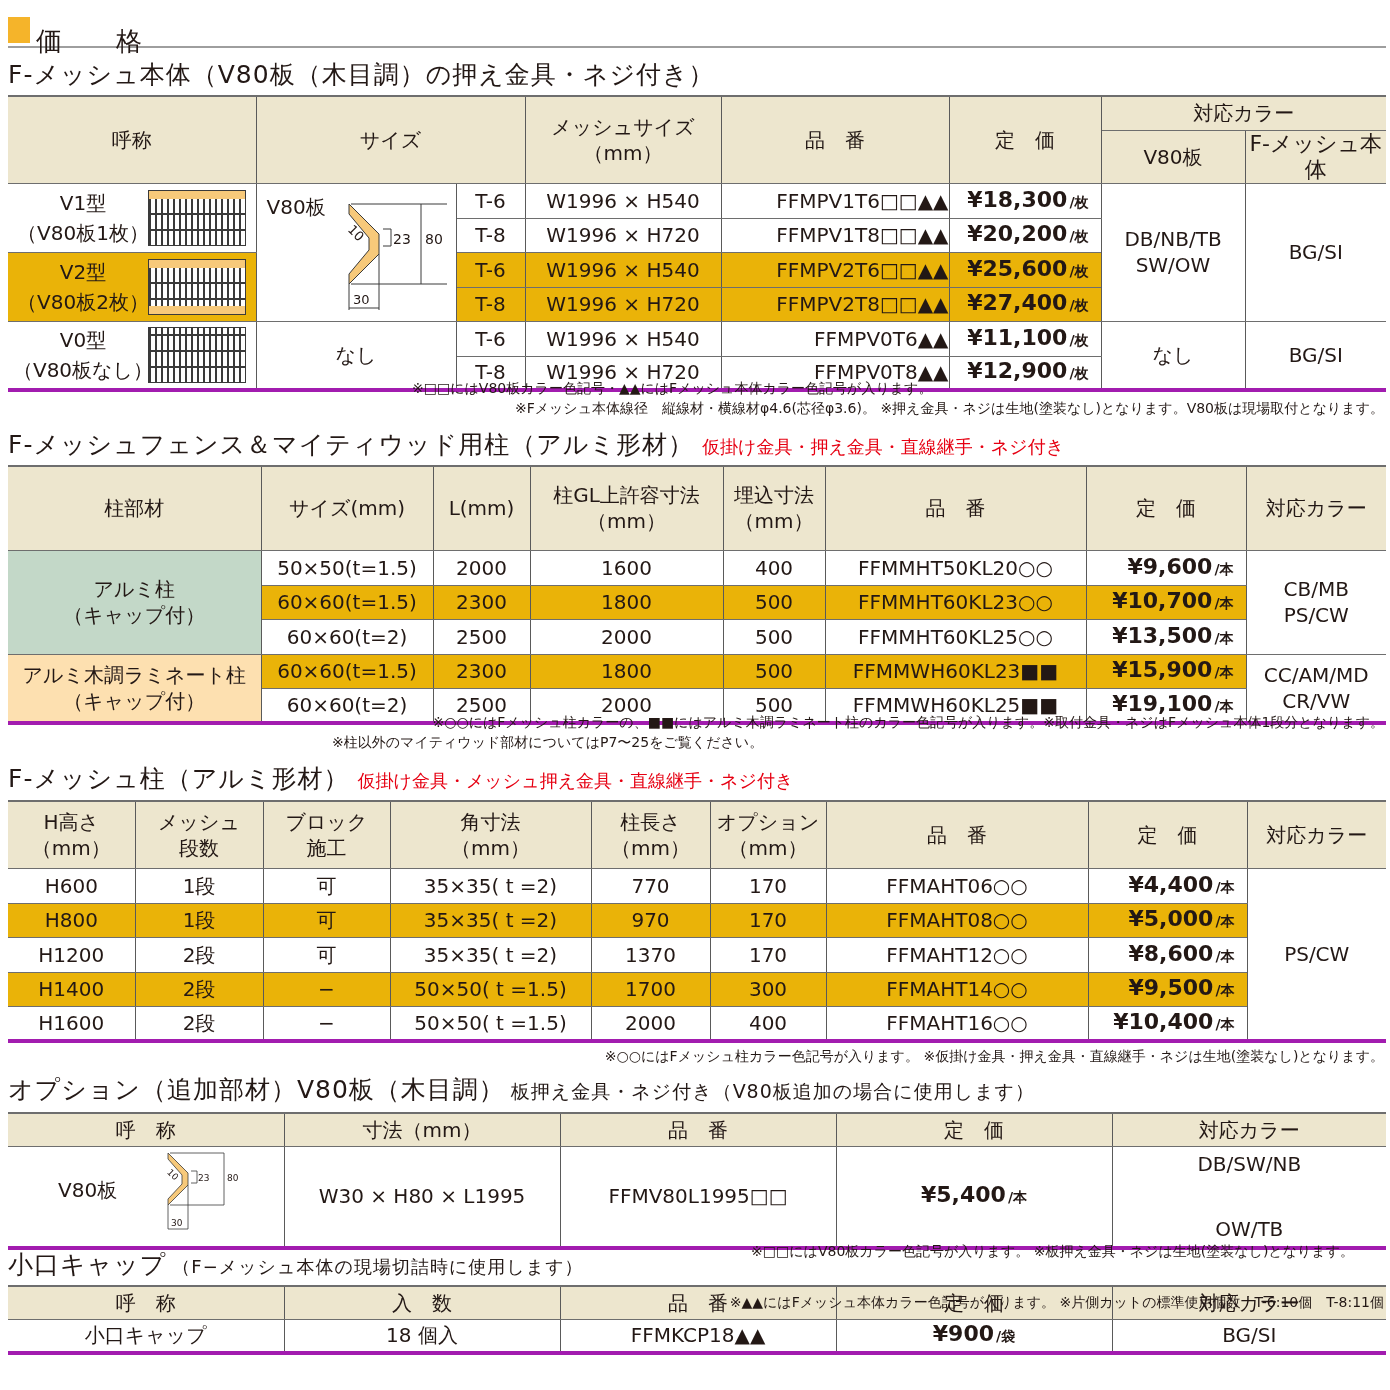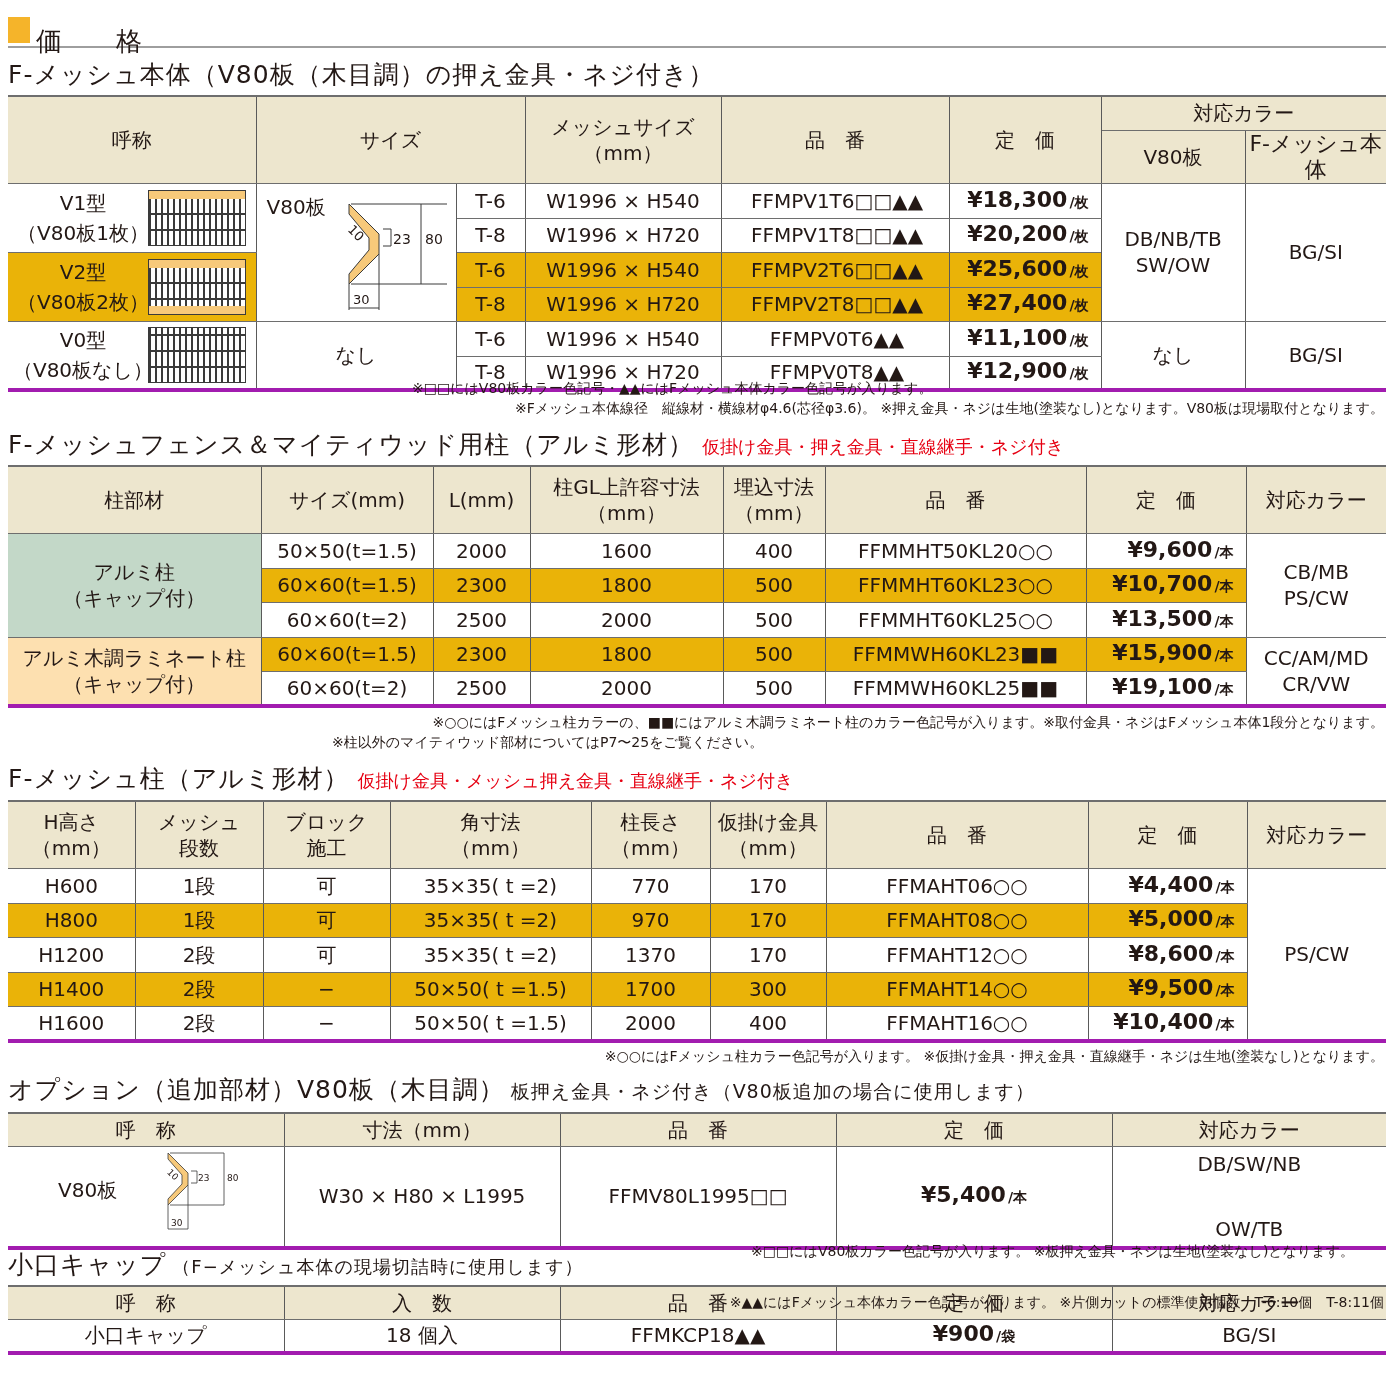--- a/index.html
+++ b/index.html
@@ -18,21 +18,21 @@
   table td, table th { border-left: 1px solid #5a5a5a; border-right: 1px solid #5a5a5a; border-top: 1px solid #6e6e6e; border-bottom: 1px solid #6e6e6e; text-align: center; vertical-align: middle; font-weight: normal; font-size: 20px; line-height: 26px; padding: 0; }
   table tr > *:first-child { border-left: none; }
   table tr > *:last-child { border-right: none; }
   table { border-top: 2px solid #6e6e6e; border-bottom: 4px solid #a21caf; }
   th { background: #ede6ce; }
   td.shade { background: #eab308; }
   .bold { font-weight: bold; font-size: 22px; text-align: right; padding-right: 12px; }
   .bold .unit { font-size: 14px; font-weight: bold; margin-left: 2px; }
   .green { background: #c3d8c8 !important; }
   .peach { background: #fde0b0 !important; }
-  .left { text-align: center; padding-left: 4px; }
+  .left { text-align: right; padding-left: 4px; }
 
   .note { position: absolute; right: 6px; font-size: 14px; white-space: nowrap; text-align: right; line-height: 20px; }
 
   .mesh-thumb { display: inline-block; vertical-align: middle; width: 98px; height: 56px; border: 1px solid #3a3a3a;
     background:
       repeating-linear-gradient(90deg, #3a3a3a 0 2px, transparent 2px 6px),
       repeating-linear-gradient(0deg, transparent 0 14px, #3a3a3a 14px 16px),
       #fff; position: relative; }
   .mesh-thumb .plank { position: absolute; left: 0; right: 0; height: 8px; background: #f7c97a; }
   .mesh-thumb .plank.top { top: 0; }
@@ -175,21 +175,21 @@
     <col style="width:253px">
       <col style="width:172px">
       <col style="width:97px">
       <col style="width:193px">
       <col style="width:102px">
       <col style="width:261px">
       <col style="width:160px">
       <col style="width:140px">
   </colgroup>
   <tbody>
-      <tr style="height:67px">
+      <tr style="height:84px">
     <th>柱部材</th>
     <th>サイズ(mm)</th>
     <th>L(mm)</th>
     <th>
           <div>柱GL上許容寸法</div>
           <div>（mm）</div>
         </th>
     <th>
           <div>埋込寸法</div>
           <div>（mm）</div>
@@ -288,21 +288,21 @@
         </th>
     <th>
           <div>角寸法</div>
           <div>（mm）</div>
         </th>
     <th>
           <div>柱長さ</div>
           <div>（mm）</div>
         </th>
     <th>
-          <div>仮掛け金具</div>
+          <div>オプション</div>
           <div>（mm）</div>
         </th>
     <th>品　番</th>
     <th>定　価</th>
     <th>対応カラー</th>
   </tr>
   <tr style="height:35px">
     <td>H600</td>
     <td>1段</td>
     <td>可</td>

